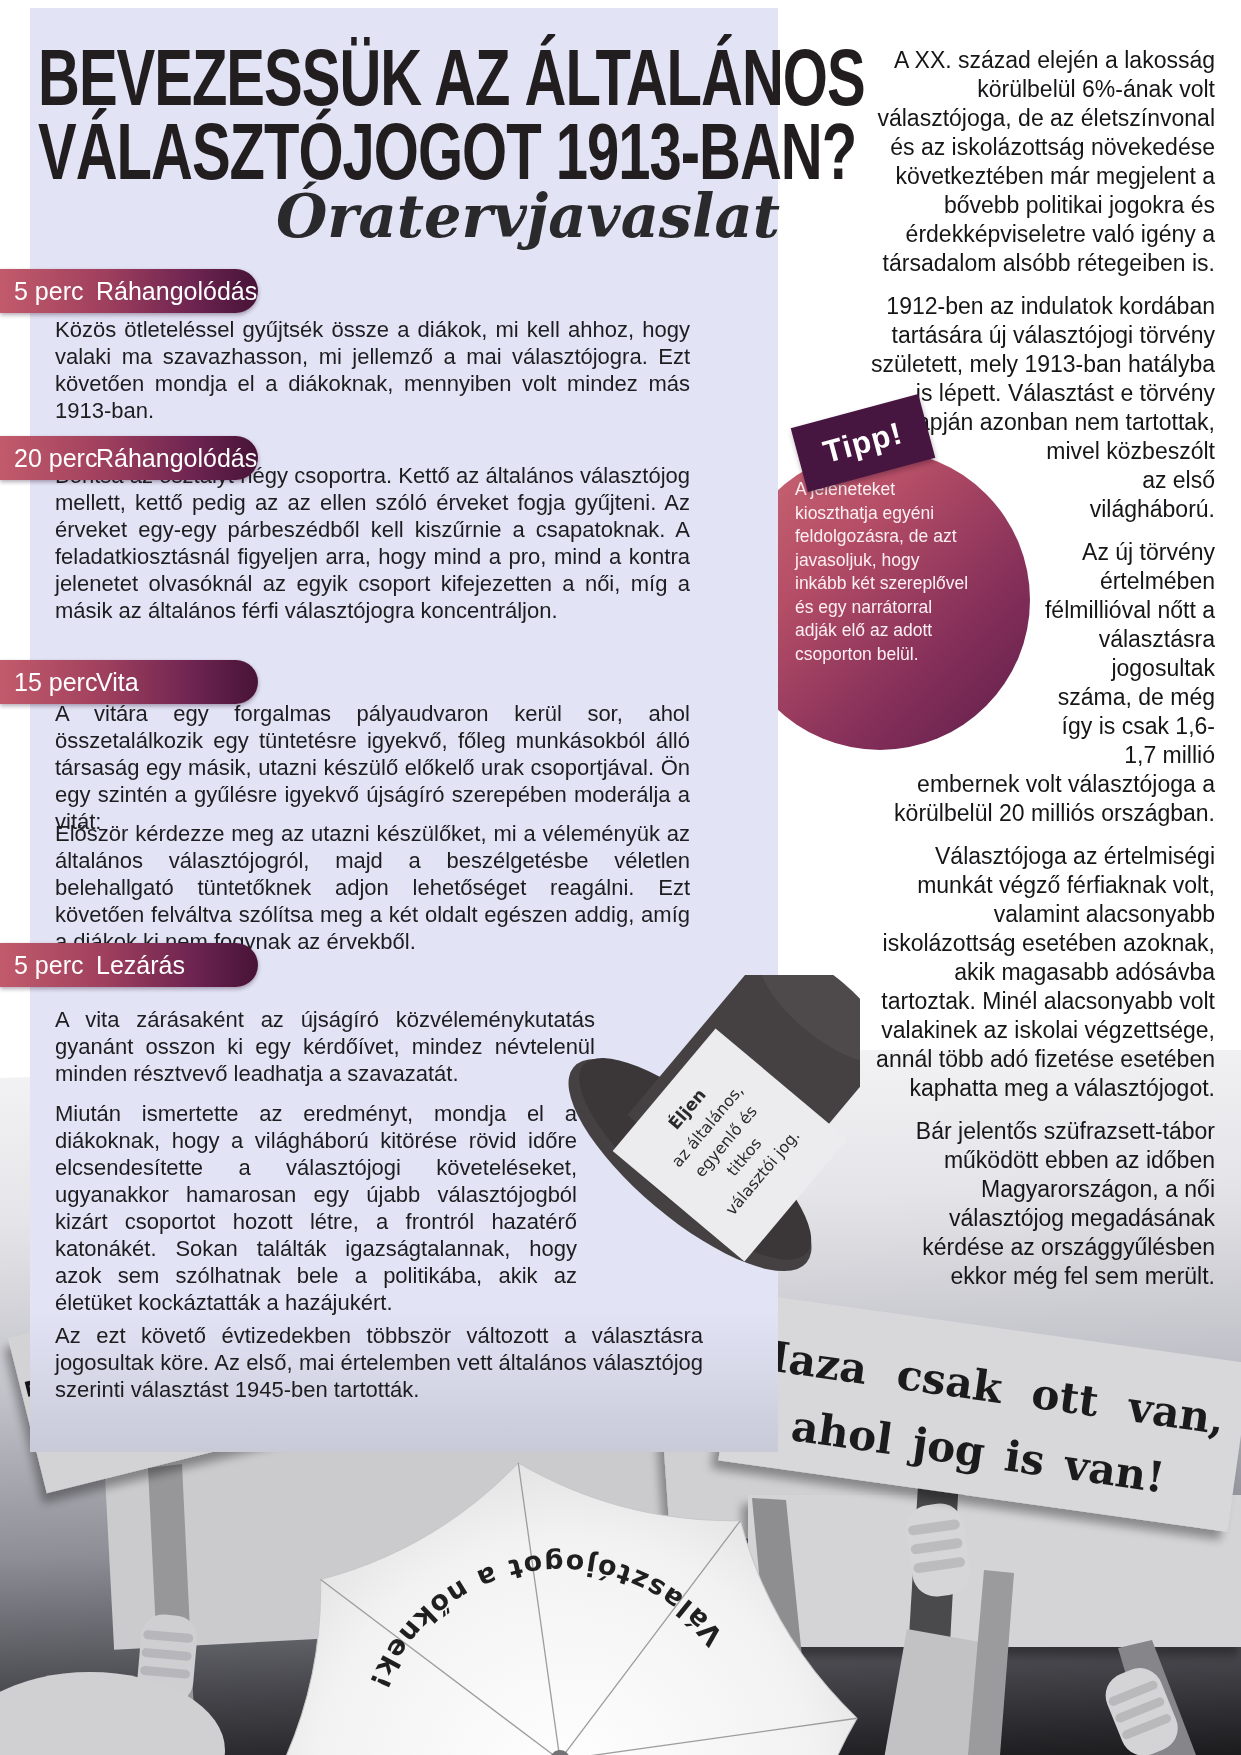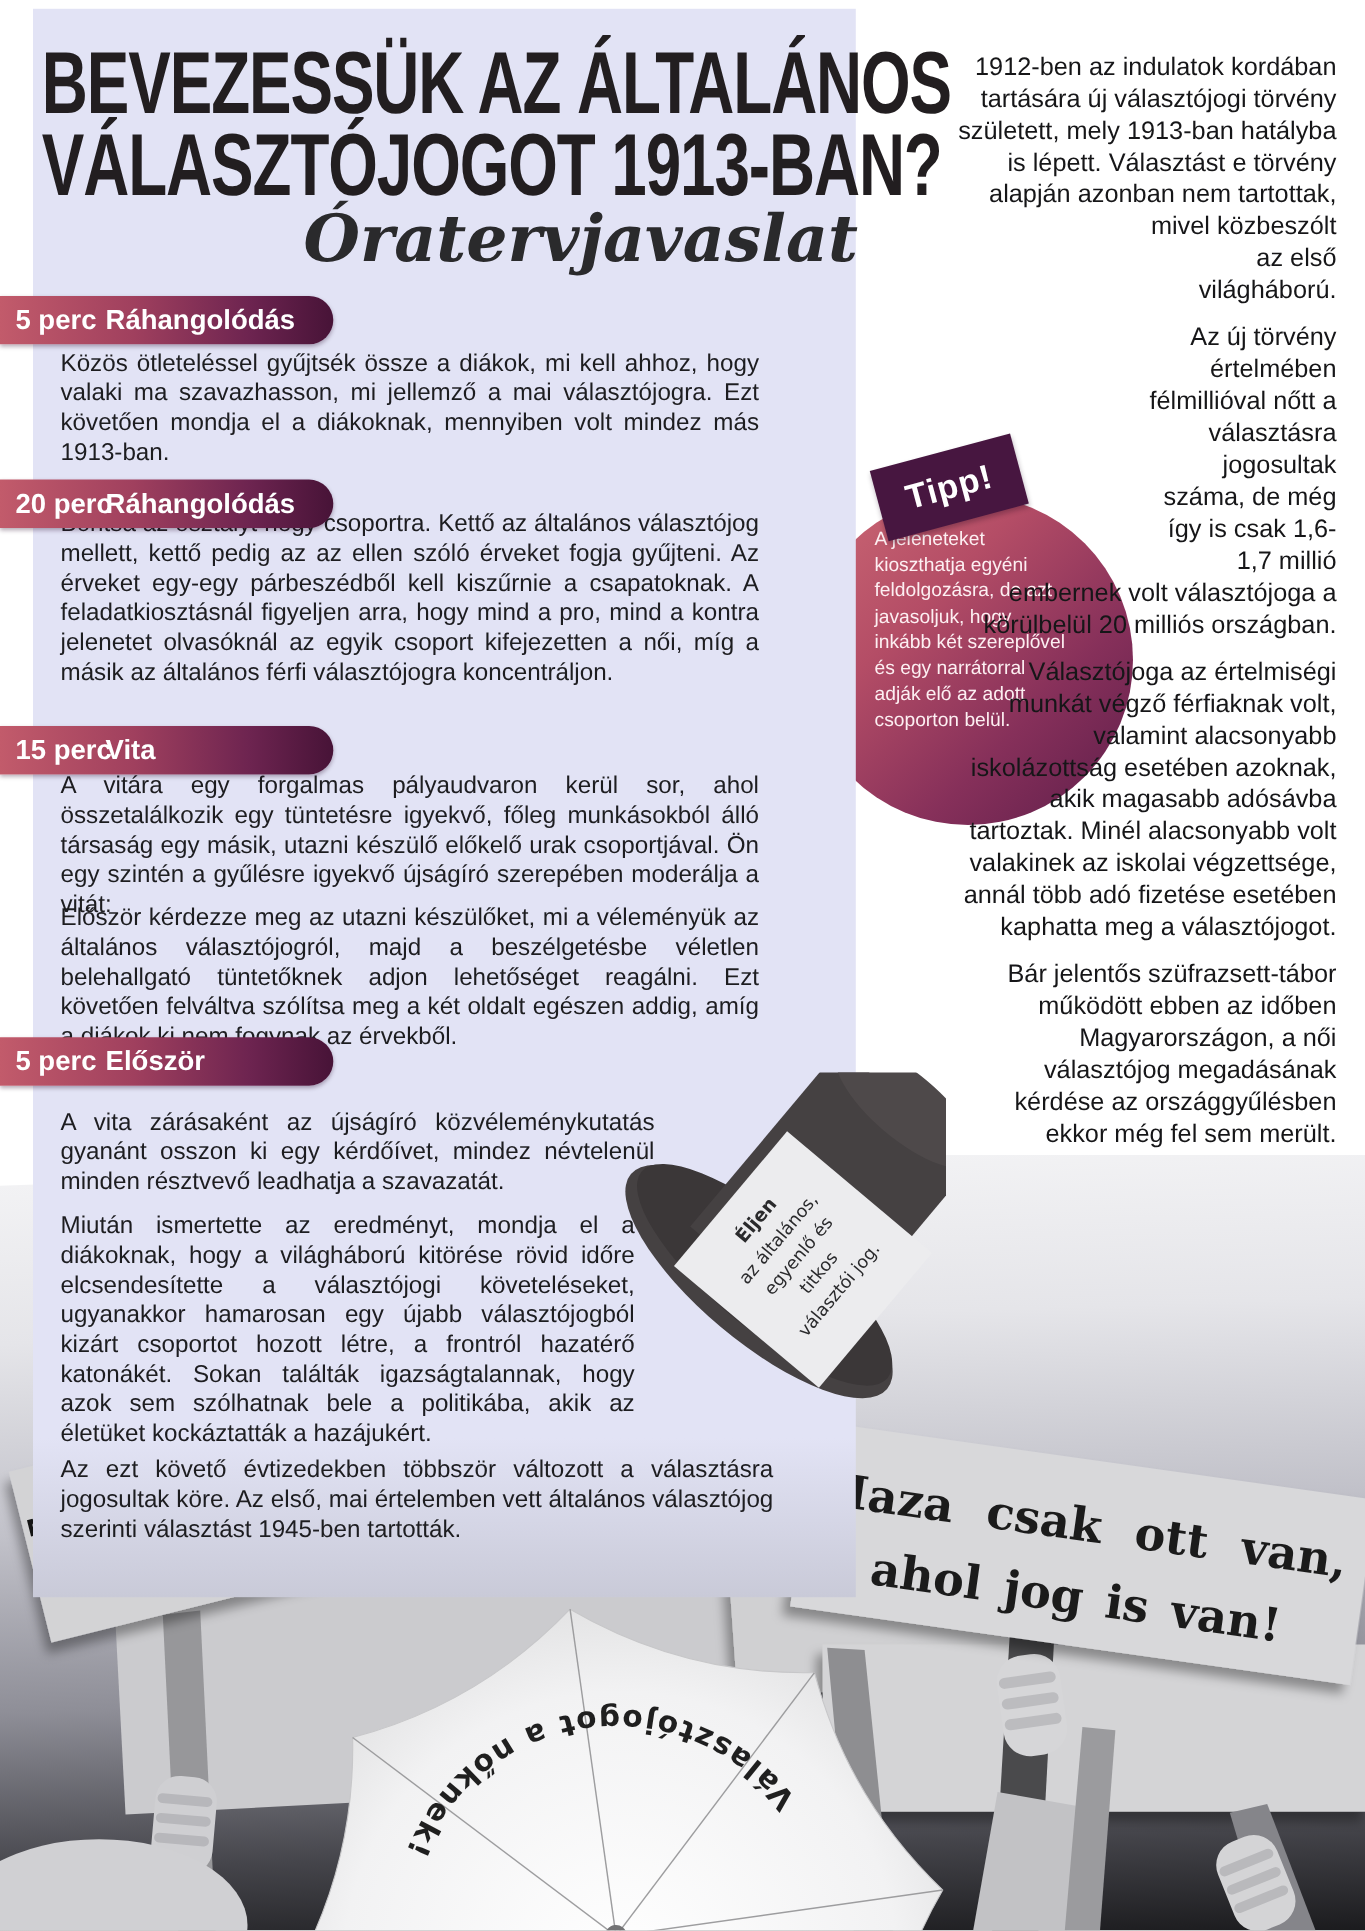--- a/index.html
+++ b/index.html
@@ -22,21 +22,21 @@
   .subtitle{
     position:absolute;left:30px;top:182px;width:750px;text-align:right;z-index:3;
     font-family:"DejaVu Serif",serif;font-style:italic;font-weight:600;font-size:59px;color:#2a2a2c;
   }
   
   .badge{
     position:absolute;left:0;width:258px;height:44px;z-index:4;
     border-radius:0 22px 22px 0;
     background:linear-gradient(90deg,#c25b6b 0%,#a0405e 40%,#6d2450 75%,#471337 100%);
     box-shadow:0 2px 4px rgba(40,10,40,.35);
-    color:#fff;font-weight:bold;font-size:25px;line-height:44px;padding-left:45px;
+    color:#fff;font-weight:normal;font-size:25px;line-height:44px;
   }
   .badge .t{position:absolute;left:14px;}
   .badge .n{position:absolute;left:96px;}
   #badge1{top:269px;} #badge2{top:436px;} #badge3{top:638px;margin-top:22px;} #badge4{top:943px;}
   
   .lp{
     position:absolute;left:55px;z-index:3;color:#1d1d20;
     font-size:22px;line-height:27px;text-align:justify;margin:0;
   }
   
@@ -197,32 +197,33 @@
 <div class="badge" id="badge2">
   <span class="t">20 perc</span>
   <span class="n">Ráhangolódás</span>
 </div>
 <div class="badge" id="badge3">
   <span class="t">15 perc</span>
   <span class="n">Vita</span>
 </div>
 <div class="badge" id="badge4">
   <span class="t">5 perc</span>
-  <span class="n">Először</span>
+  <span class="n">Lezárás</span>
 </div>
 
 <p class="lp" style="top:316px;width:635px">Közös ötleteléssel gyűjtsék össze a diákok, mi kell ahhoz, hogy valaki ma szavazhasson, mi jellemző a mai választójogra. Ezt követően mondja el a diákoknak, mennyiben volt mindez más 1913-ban.</p>
 <p class="lp" style="top:462px;width:635px">Bontsa az osztályt négy csoportra. Kettő az általános választójog mellett, kettő pedig az az ellen szóló érveket fogja gyűjteni. Az érveket egy-egy párbeszédből kell kiszűrnie a csapatoknak. A feladatkiosztásnál figyeljen arra, hogy mind a pro, mind a kontra jelenetet olvasóknál az egyik csoport kifejezetten a női, míg a másik az általános férfi választójogra koncentráljon.</p>
 <p class="lp" style="top:700px;width:635px">A vitára egy forgalmas pályaudvaron kerül sor, ahol összetalálkozik egy tüntetésre igyekvő, főleg munkásokból álló társaság egy másik, utazni készülő előkelő urak csoportjával. Ön egy szintén a gyűlésre igyekvő újságíró szerepében moderálja a vitát:</p>
 <p class="lp" style="top:820px;width:635px">Először kérdezze meg az utazni készülőket, mi a véleményük az általános választójogról, majd a beszélgetésbe véletlen belehallgató tüntetőknek adjon lehetőséget reagálni. Ezt követően felváltva szólítsa meg a két oldalt egészen addig, amíg a diákok ki nem fogynak az érvekből.</p>
 <p class="lp" style="top:1006px;width:540px">A vita zárásaként az újságíró közvéleménykutatás gyanánt osszon ki egy kérdőívet, mindez névtelenül minden résztvevő leadhatja a szavazatát.</p>
 <p class="lp" style="top:1100px;width:522px">Miután ismertette az eredményt, mondja el a diákoknak, hogy a világháború kitörése rövid időre elcsendesítette a választójogi követeléseket, ugyanakkor hamarosan egy újabb választójogból kizárt csoportot hozott létre, a frontról hazatérő katonákét. Sokan találták igazságtalannak, hogy azok sem szólhatnak bele a politikába, akik az életüket kockáztatták a hazájukért.</p>
 <p class="lp" style="top:1322px;width:648px">Az ezt követő évtizedekben többször változott a választásra jogosultak köre. Az első, mai értelemben vett általános választójog szerinti választást 1945-ben tartották.</p>
 
 <div class="rcol">
+  <p>A XX. század elején a lakosság körülbelül 6%-ának volt választójoga, de az életszínvonal és az iskolázottság növekedése következtében már megjelent a bővebb politikai jogokra és érdekképviseletre való igény a társadalom alsóbb rétegeiben is.</p>
   <div class="tip-spacer"></div>
   <p>1912-ben az indulatok kordában tartására új választójogi törvény született, mely 1913-ban hatályba is lépett. Választást e törvény alapján azonban nem tartottak, mivel közbeszólt az első világháború.</p>
   <p>Az új törvény értelmében félmillióval nőtt a választásra jogosultak száma, de még így is csak 1,6-1,7 millió embernek volt választójoga a körülbelül 20 milliós országban.</p>
   <p>Választójoga az értelmiségi munkát végző férfiaknak volt, valamint alacsonyabb iskolázottság esetében azoknak, akik magasabb adósávba tartoztak. Minél alacsonyabb volt valakinek az iskolai végzettsége, annál több adó fizetése esetében kaphatta meg a választójogot.</p>
   <p>Bár jelentős szüfrazsett-tábor működött ebben az időben Magyarországon, a női választójog megadásának kérdése az országgyűlésben ekkor még fel sem merült.</p>
 </div>
 
 <div class="tip-label">Tipp!</div>
 <div class="tip-text">A jeleneteket kioszthatja egyéni feldolgozásra, de azt javasoljuk, hogy inkább két szereplővel és egy narrátorral adják elő az adott csoporton belül.</div>
 

